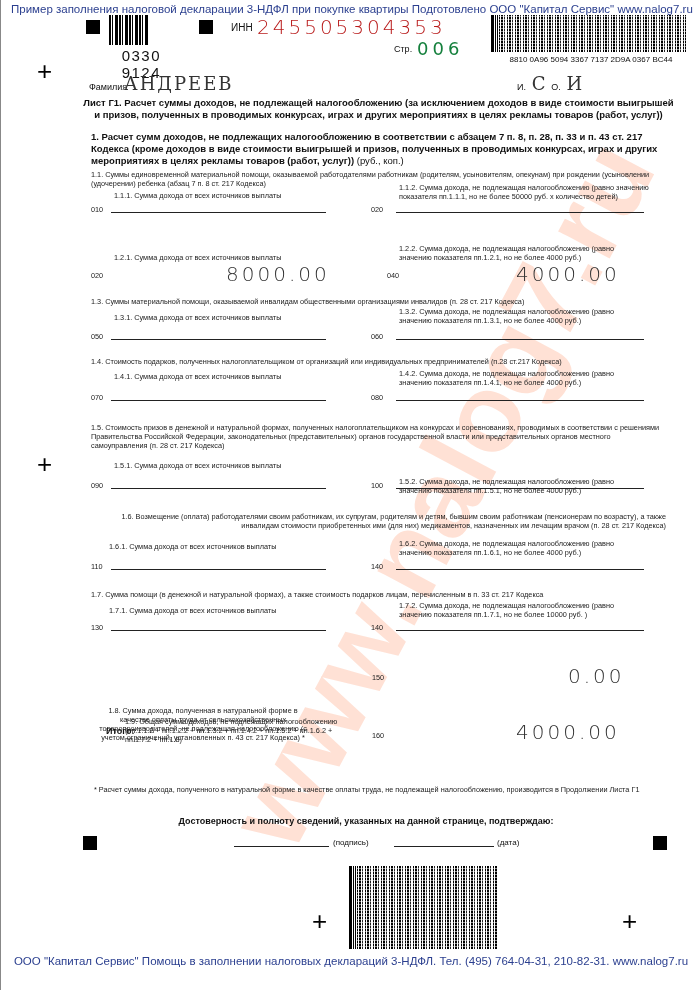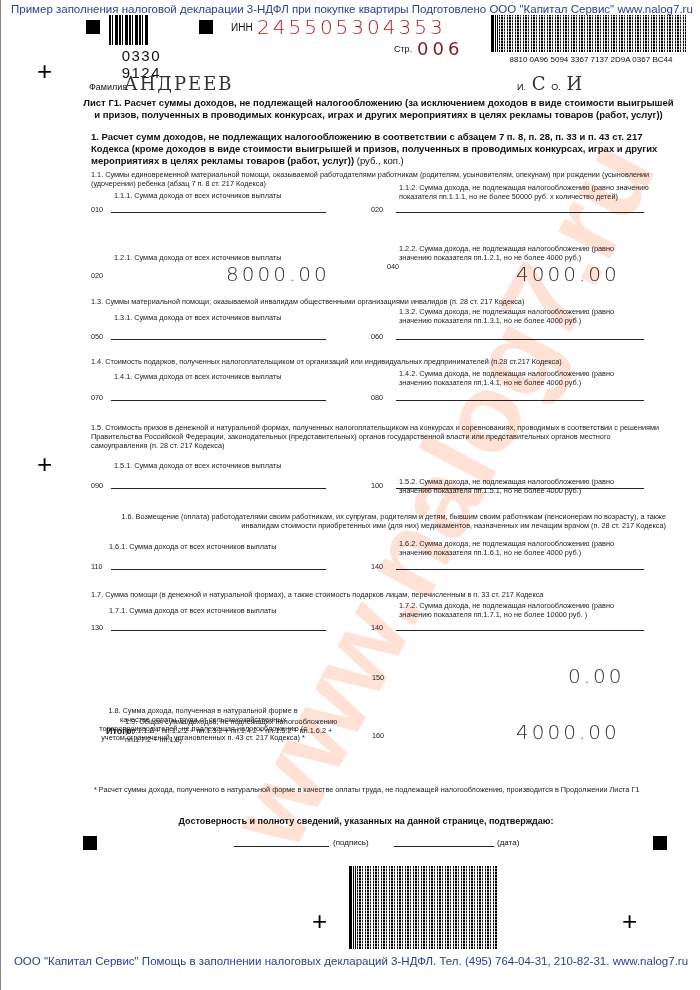--- a/index.html
+++ b/index.html
@@ -9,21 +9,21 @@
   .abs { position:absolute; }
   .hdr-note { left:10px; top:3px; width:680px; text-align:center; font-size:11.5px; color:#2b3f8f; white-space:nowrap; }
   .ftr-note { left:10px; top:955px; width:680px; text-align:center; font-size:11.5px; color:#2b3f8f; white-space:nowrap; }
   .sq { background:#000; }
   .barcode1 { left:80px; top:16px; width:60px; height:28px;
     background:repeating-linear-gradient(90deg,#000 0 2px,#fff 2px 3px,#000 3px 4px,#fff 4px 6px,#000 6px 9px,#fff 9px 10px); }
   .bc1-num { left:80px; top:46px; width:60px; text-align:right; font-size:15px; letter-spacing:1.5px; }
   .inn-label { left:230px; top:22px; font-size:10px; }
   .inn-val { left:256px; top:15px; font-size:20px; letter-spacing:3px; font-family:"DejaVu Sans", sans-serif; font-weight:200; color:#b91c1c; }
   .str-label { left:393px; top:44px; font-size:9px; }
-  .str-val { left:416px; top:38px; font-size:18px; letter-spacing:4px; font-family:"DejaVu Sans", sans-serif; color:#7f1d1d; }
+  .str-val { left:416px; top:38px; font-size:18px; letter-spacing:4px; font-family:"DejaVu Sans", sans-serif; color:#15803d; }
   .pdf417 { background:
       linear-gradient(90deg,#000 0 3px,#fff 3px 4px,#000 4px 5px,#fff 5px 6px,#000 6px 7px, transparent 7px),
       repeating-linear-gradient(0deg, rgba(255,255,255,0) 0 2px, rgba(255,255,255,.55) 2px 3px),
       repeating-linear-gradient(90deg,#000 0 1px,#fff 1px 2px,#000 2px 4px,#fff 4px 5px,#222 5px 6px,#fff 6px 8px);
   }
   .pdf-top { left:490px; top:15px; width:195px; height:37px; }
   .pdf-num { left:490px; top:55px; width:200px; text-align:center; font-size:8px; }
   .pdf-bot { left:348px; top:866px; width:148px; height:83px; }
   .cross { font-size:26px; line-height:26px; font-weight:200; color:#000; }
   .fam-label { left:88px; top:82px; font-size:9px; }
@@ -85,21 +85,21 @@
   <div class="abs txt" style="left:398px;top:183px;width:268px;">1.1.2. Сумма дохода, не подлежащая налогообложению (равно значению показателя пп.1.1.1, но не более 50000 руб. х  количество детей)</div>
   <div class="abs code" style="left:90px;top:205px;">010</div>
   <div class="abs uline" style="left:110px;top:212px;width:215px;"></div>
   <div class="abs code" style="left:370px;top:205px;">020</div>
   <div class="abs uline" style="left:395px;top:212px;width:248px;"></div>
 
   <div class="abs txt" style="left:113px;top:253px;">1.2.1. Сумма дохода от всех источников выплаты</div>
   <div class="abs txt" style="left:398px;top:244px;width:220px;">1.2.2. Сумма дохода, не подлежащая налогообложению (равно значению показателя пп.1.2.1, но не более 4000 руб.)</div>
   <div class="abs code" style="left:90px;top:271px;">020</div>
   <div class="abs big" style="left:225px;top:262px;">8000.00</div>
-  <div class="abs code" style="left:370px;top:262px;padding-left:16px;">040</div>
+  <div class="abs code" style="left:370px;top:271px;padding-left:16px;">040</div>
   <div class="abs big" style="left:515px;top:262px;">4000.00</div>
 
   <div class="abs txt" style="left:90px;top:297px;width:575px;">1.3. Суммы материальной помощи, оказываемой инвалидам общественными организациями инвалидов (п. 28 ст. 217 Кодекса)</div>
   <div class="abs txt" style="left:113px;top:313px;">1.3.1. Сумма дохода от всех источников выплаты</div>
   <div class="abs txt" style="left:398px;top:307px;width:220px;">1.3.2. Сумма дохода, не подлежащая налогообложению (равно значению показателя пп.1.3.1, но не более 4000 руб.)</div>
   <div class="abs code" style="left:90px;top:332px;">050</div>
   <div class="abs uline" style="left:110px;top:339px;width:215px;"></div>
   <div class="abs code" style="left:370px;top:332px;">060</div>
   <div class="abs uline" style="left:395px;top:339px;width:248px;"></div>
 

